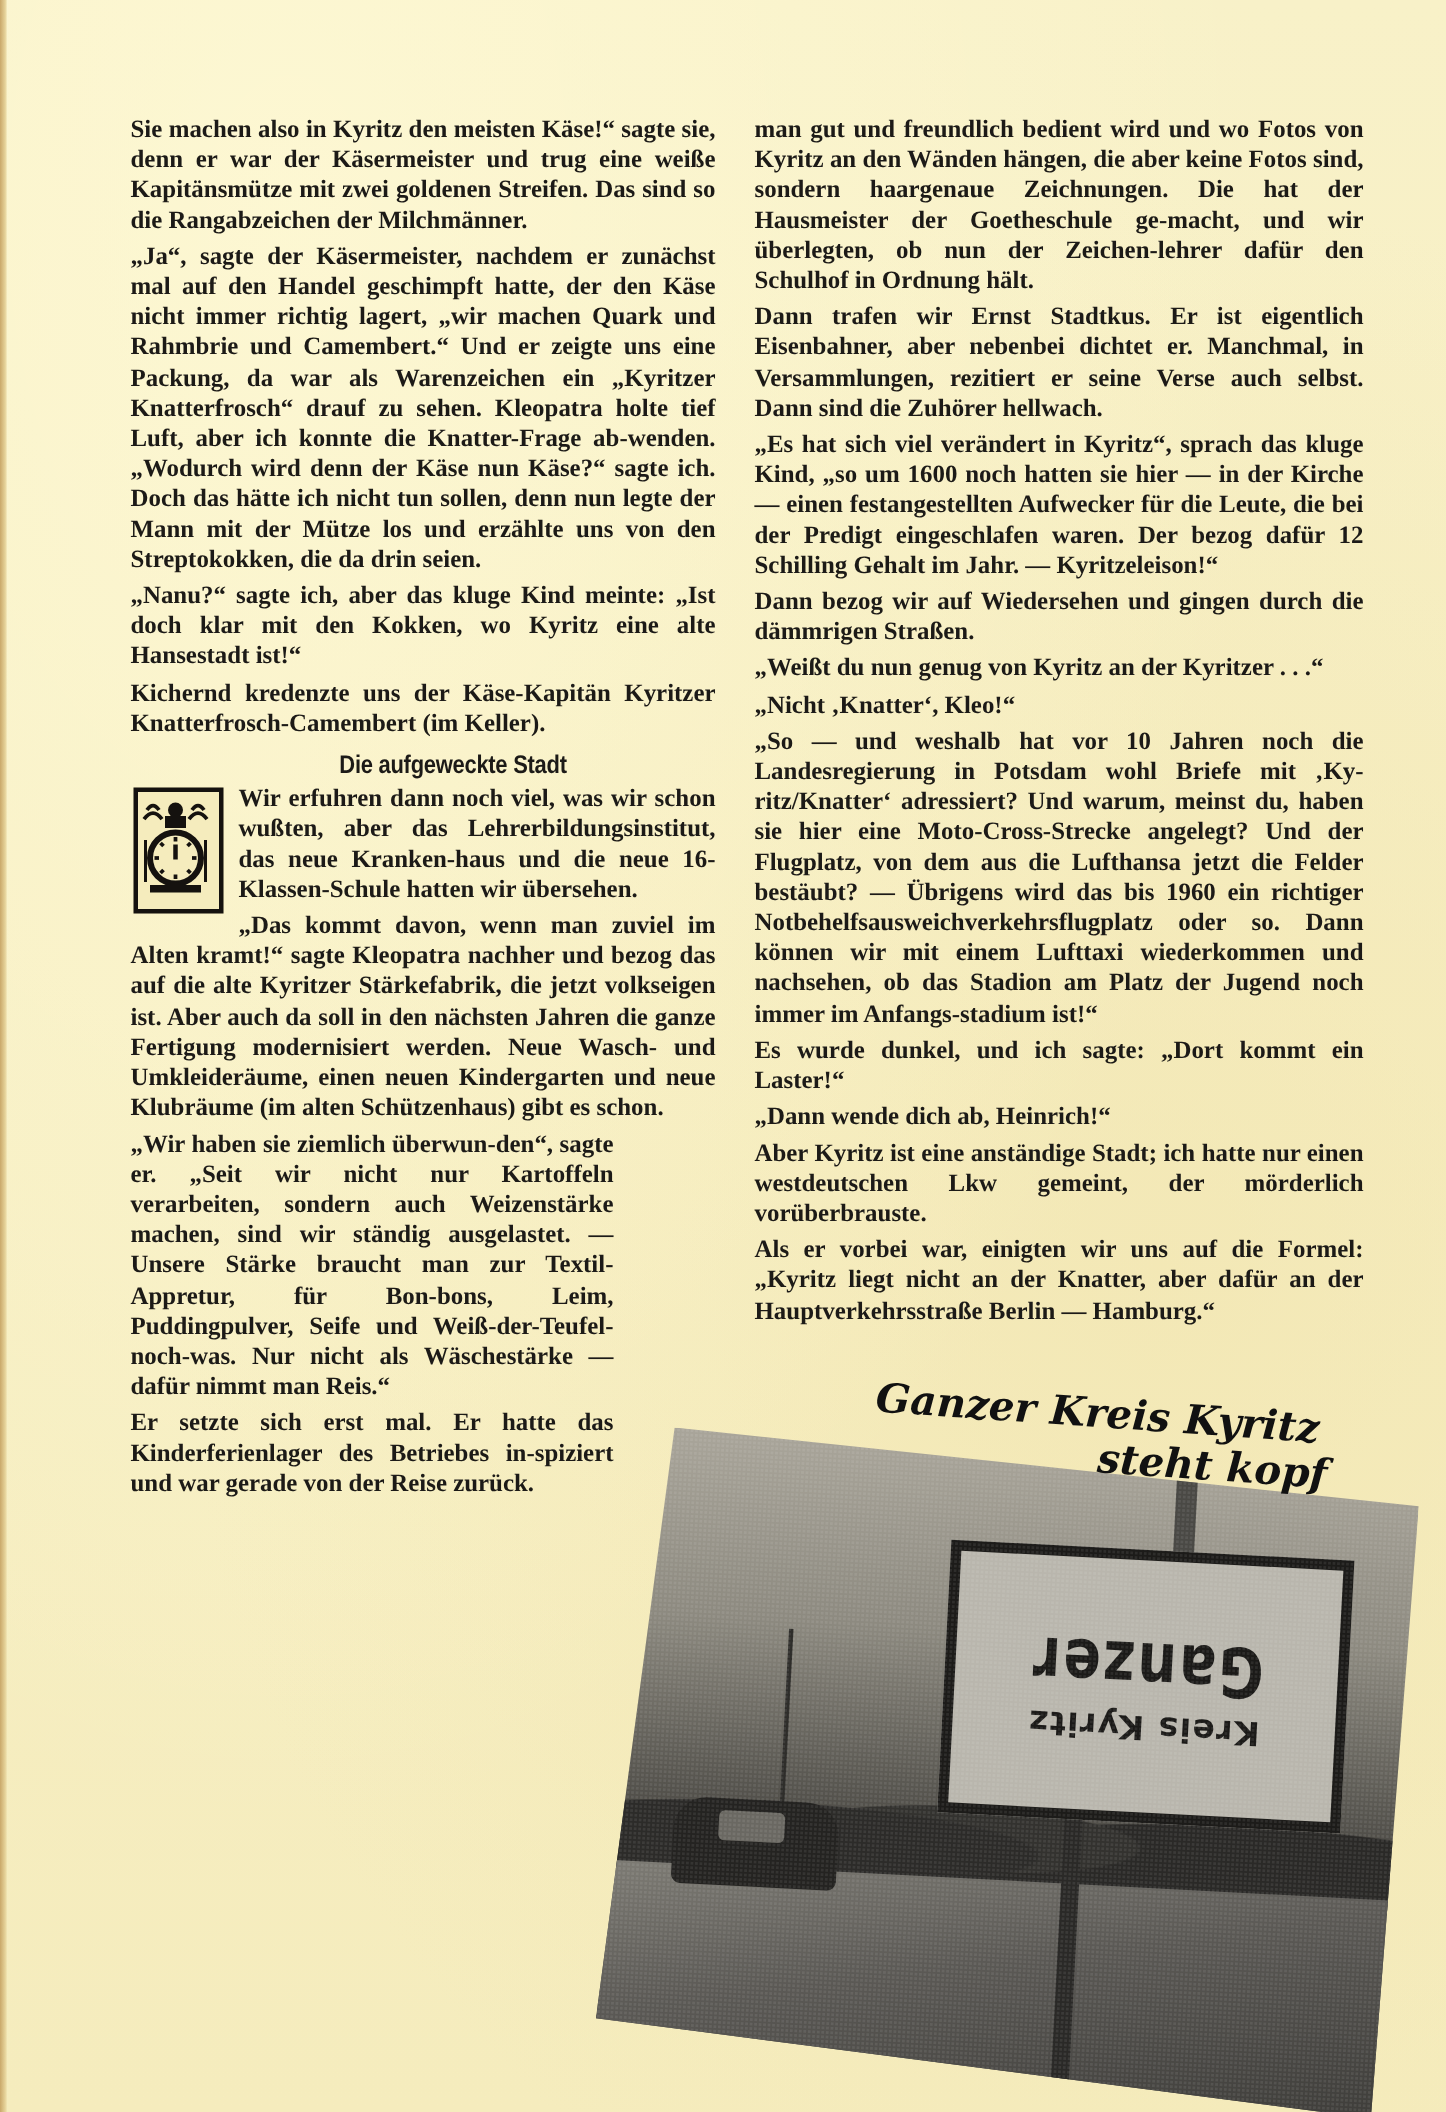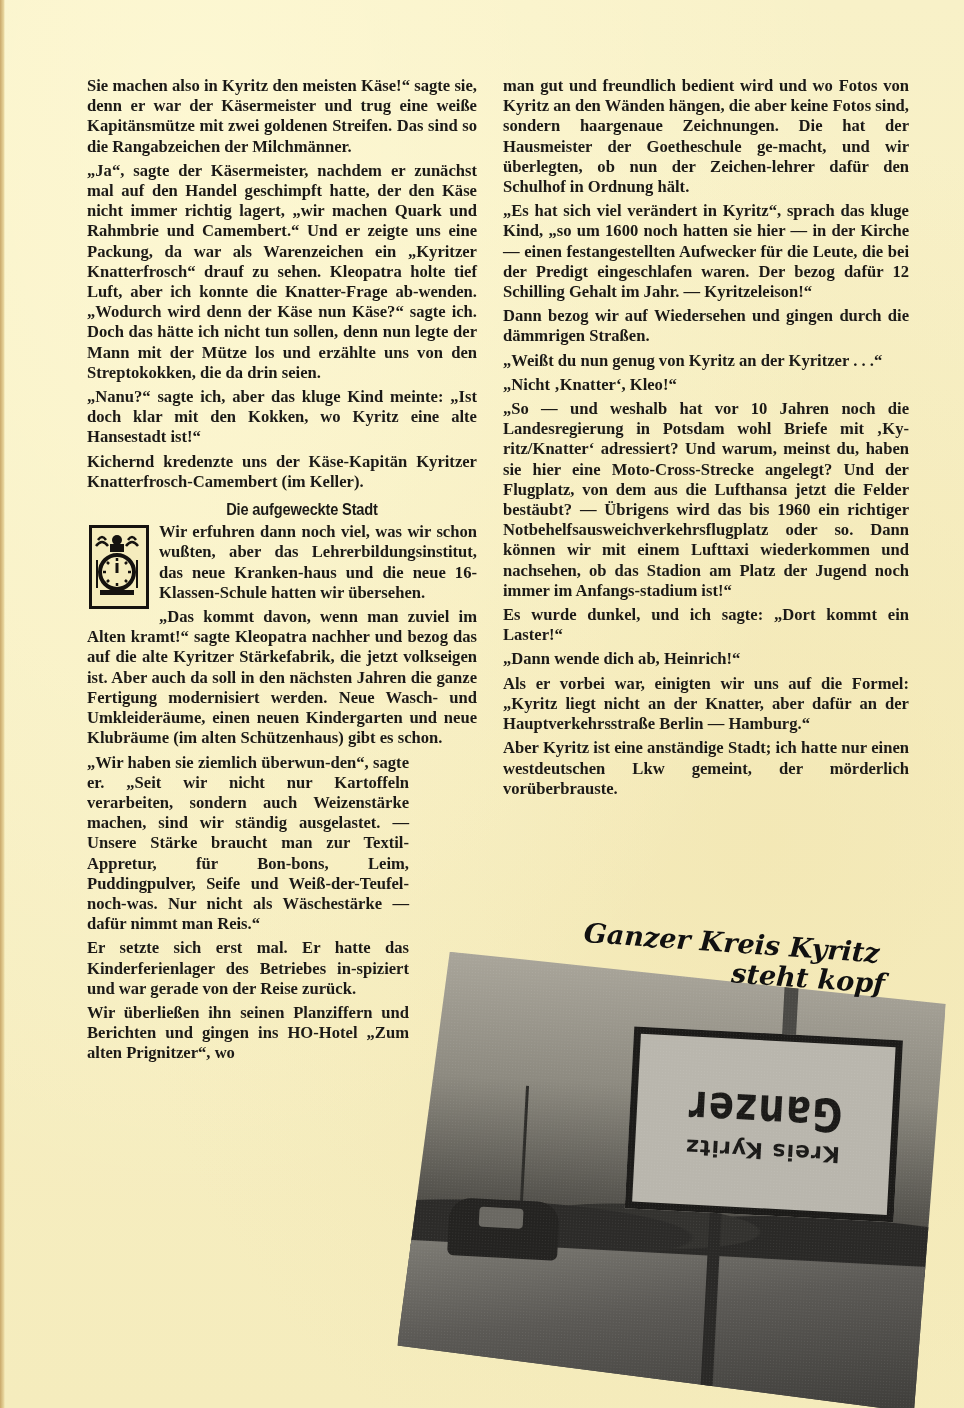--- a/index.html
+++ b/index.html
@@ -127,35 +127,35 @@
       <line x1="3" y1="30" x2="3" y2="58" stroke="#15120f" stroke-width="2"></line>
       <line x1="43" y1="30" x2="43" y2="58" stroke="#15120f" stroke-width="2"></line>
     </svg>
   </div>
   <p>Wir erfuhren dann noch viel, was wir schon wußten, aber das Lehrerbildungsinstitut, das neue Kranken-haus und die neue 16-Klassen-Schule hatten wir übersehen.</p>
   <p>„Das kommt davon, wenn man zuviel im Alten kramt!“ sagte Kleopatra nachher und bezog das auf die alte Kyritzer Stärkefabrik, die jetzt volkseigen ist. Aber auch da soll in den nächsten Jahren die ganze Fertigung modernisiert werden. Neue Wasch- und Umkleideräume, einen neuen Kindergarten und neue Klubräume (im alten Schützenhaus) gibt es schon.</p>
 
   <div class="narrow">
     <p>„Wir haben sie ziemlich überwun-den“, sagte er. „Seit wir nicht nur Kartoffeln verarbeiten, sondern auch Weizenstärke machen, sind wir ständig ausgelastet. — Unsere Stärke braucht man zur Textil-Appretur, für Bon-bons, Leim, Puddingpulver, Seife und Weiß-der-Teufel-noch-was. Nur nicht als Wäschestärke — dafür nimmt man Reis.“</p>
     <p>Er setzte sich erst mal. Er hatte das Kinderferienlager des Betriebes in-spiziert und war gerade von der Reise zurück.</p>
-    <p>Wir überließen ihn seinen Planziffern und Berichten und gingen ins HO-Hotel „Zum alten Prignitzer“, wo</p>
   </div>
 </div>
 
 <div class="col col-right">
   <p>man gut und freundlich bedient wird und wo Fotos von Kyritz an den Wänden hängen, die aber keine Fotos sind, sondern haargenaue Zeichnungen. Die hat der Hausmeister der Goetheschule ge-macht, und wir überlegten, ob nun der Zeichen-lehrer dafür den Schulhof in Ordnung hält.</p>
+  <p>Dann trafen wir Ernst Stadtkus. Er ist eigentlich Eisenbahner, aber nebenbei dichtet er. Manchmal, in Versammlungen, rezitiert er seine Verse auch selbst. Dann sind die Zuhörer hellwach.</p>
   <p>„Es hat sich viel verändert in Kyritz“, sprach das kluge Kind, „so um 1600 noch hatten sie hier — in der Kirche — einen festangestellten Aufwecker für die Leute, die bei der Predigt eingeschlafen waren. Der bezog dafür 12 Schilling Gehalt im Jahr. — Kyritzeleison!“</p>
   <p>Dann bezog wir auf Wiedersehen und gingen durch die dämmrigen Straßen.</p>
   <p>„Weißt du nun genug von Kyritz an der Kyritzer . . .“</p>
   <p>„Nicht ‚Knatter‘, Kleo!“</p>
   <p>„So — und weshalb hat vor 10 Jahren noch die Landesregierung in Potsdam wohl Briefe mit ‚Ky-ritz/Knatter‘ adressiert? Und warum, meinst du, haben sie hier eine Moto-Cross-Strecke angelegt? Und der Flugplatz, von dem aus die Lufthansa jetzt die Felder bestäubt? — Übrigens wird das bis 1960 ein richtiger Notbehelfsausweichverkehrsflugplatz oder so. Dann können wir mit einem Lufttaxi wiederkommen und nachsehen, ob das Stadion am Platz der Jugend noch immer im Anfangs-stadium ist!“</p>
   <p>Es wurde dunkel, und ich sagte: „Dort kommt ein Laster!“</p>
   <p>„Dann wende dich ab, Heinrich!“</p>
+  <p>Aber Kyritz ist eine anständige Stadt; ich hatte nur einen westdeutschen Lkw gemeint, der mörderlich vorüberbrauste.</p>
   <p>Als er vorbei war, einigten wir uns auf die Formel: „Kyritz liegt nicht an der Knatter, aber dafür an der Hauptverkehrsstraße Berlin — Hamburg.“</p>
-  <p>Aber Kyritz ist eine anständige Stadt; ich hatte nur einen westdeutschen Lkw gemeint, der mörderlich vorüberbrauste.</p>
 </div>
 
 <div class="photo">
   <div class="trees"></div>
   <div class="road"></div>
   <div class="wire"></div>
   <div class="car"></div>
   <div class="pole"></div>
   <div class="pole-top"></div>
   <div class="sign">

